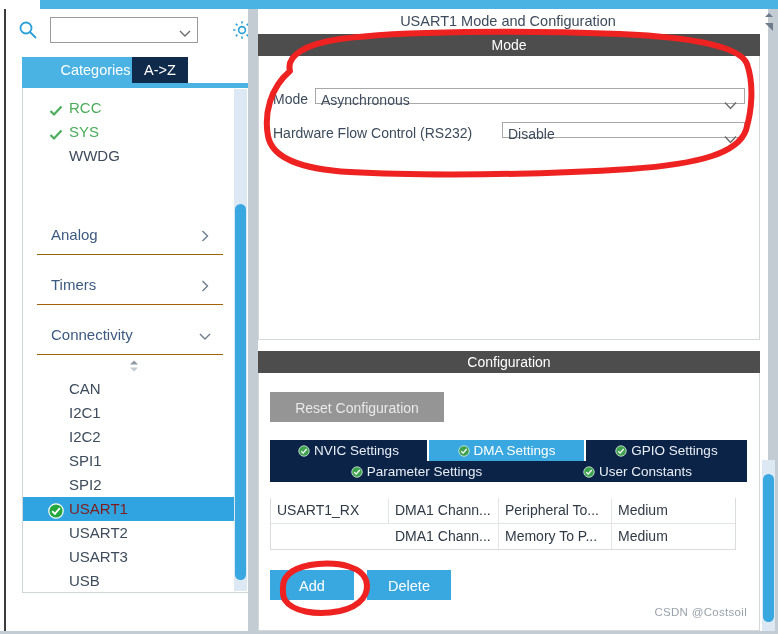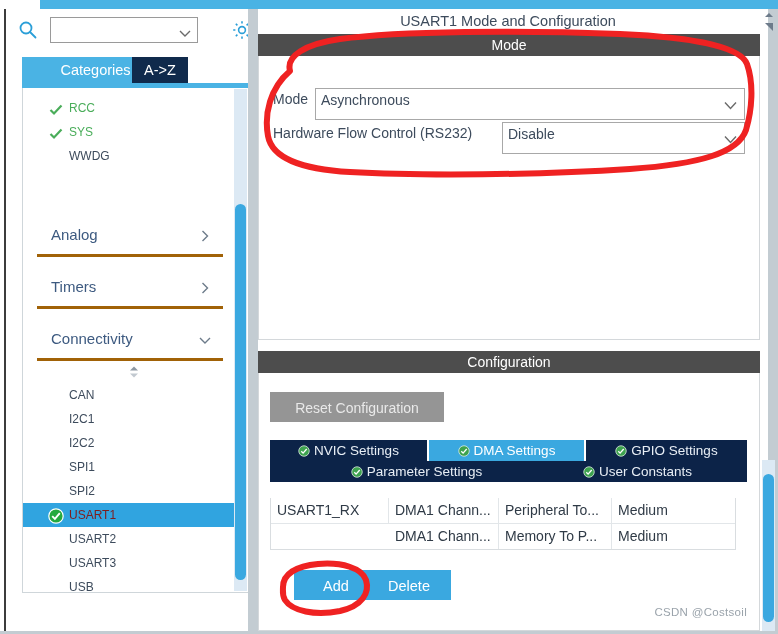--- a/index.html
+++ b/index.html
@@ -128,21 +128,21 @@
   }
   .tree {
     position: absolute;
     left: 0; top: 0;
     width: 212px;
   }
   .tree-item {
     position: relative;
     height: 24px;
     line-height: 24px;
-    font-size: 12px;
+    font-size: 15px;
     color: #3d4b5c;
     padding-left: 46px;
     white-space: nowrap;
     cursor: pointer;
   }
   .tree-item .chk {
     position: absolute;
     left: 26px; top: 5px;
     width: 14px; height: 14px;
   }
@@ -150,21 +150,21 @@
   .tree-item.selected {
     background: #30a4e0;
     color: #7f1d1d;
   }
 
   
   .cat-group {
     position: relative;
     height: 38px;
     cursor: pointer;
-    border-bottom: 3px solid #a16207;
+    border-bottom: 1px solid #a16207;
     margin: 0 12px 0 14px;
   }
   .cat-group .label {
     position: absolute;
     left: 14px; top: 10px;
     font-size: 15px;
     color: #3d5a80;
   }
   .cat-group .arrow {
     position: absolute;
@@ -260,21 +260,21 @@
   .field-label {
     position: absolute;
     top: 3px;
     font-size: 14px;
     color: #3d4b5c;
     white-space: nowrap;
   }
   .combo {
     position: absolute;
     top: 0;
-    height: 32px;
+    height: 16px;
     border: 1px solid #a8a8a8;
     background: #ffffff;
     box-sizing: border-box;
     cursor: pointer;
   }
   .combo .val {
     position: absolute;
     left: 5px; top: 3px;
     font-size: 14px;
     color: #3d4b5c;
@@ -394,21 +394,21 @@
     height: 30px;
     line-height: 30px;
     background: #3aa8e0;
     color: #ffffff;
     font-size: 14.5px;
     text-align: center;
     border: none;
     cursor: pointer;
     font-family: "Liberation Sans", sans-serif;
   }
-  #add-btn { left: 11px; top: 197px; width: 84px; margin-left: 24px; }
+  #add-btn { left: 11px; top: 197px; width: 84px; }
   #del-btn { left: 108px; top: 197px; width: 84px; }
 
   .watermark {
     position: absolute;
     right: 12px; bottom: 12px;
     font-size: 11.5px;
     color: #9aa3ab;
     letter-spacing: 0.3px;
   }
 

